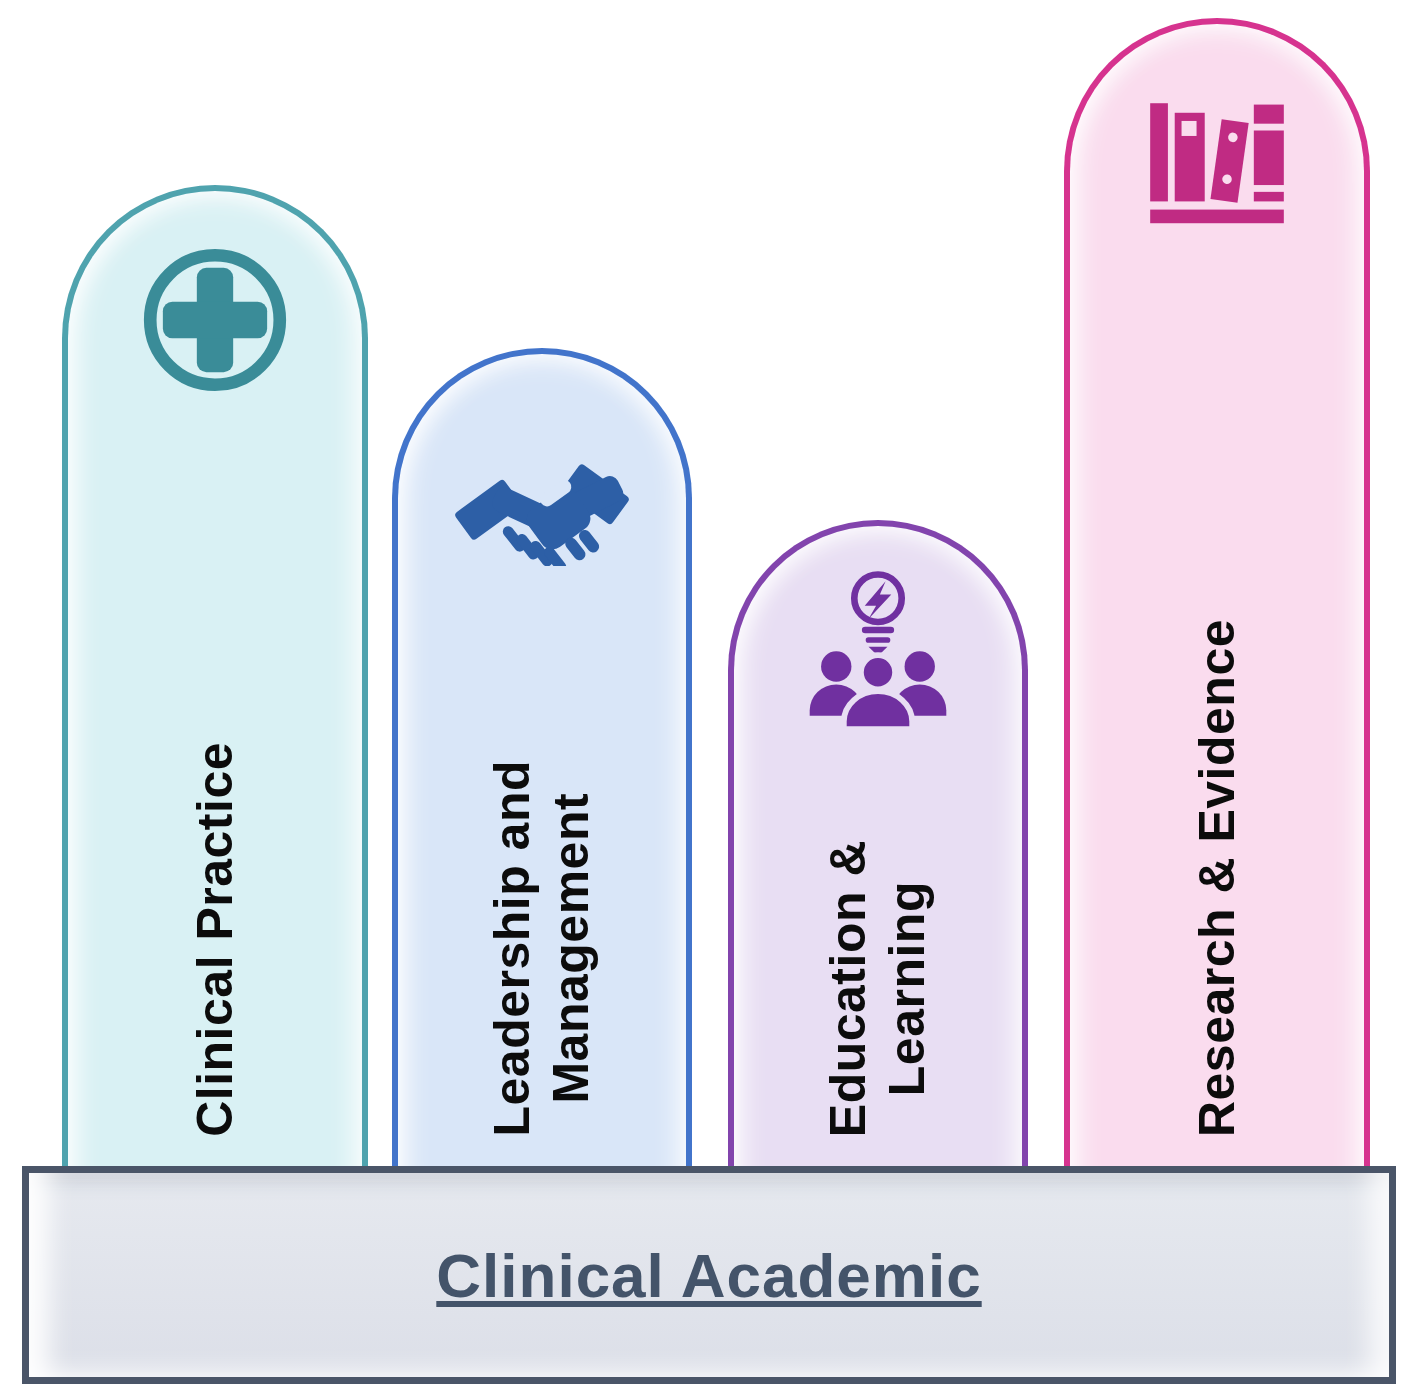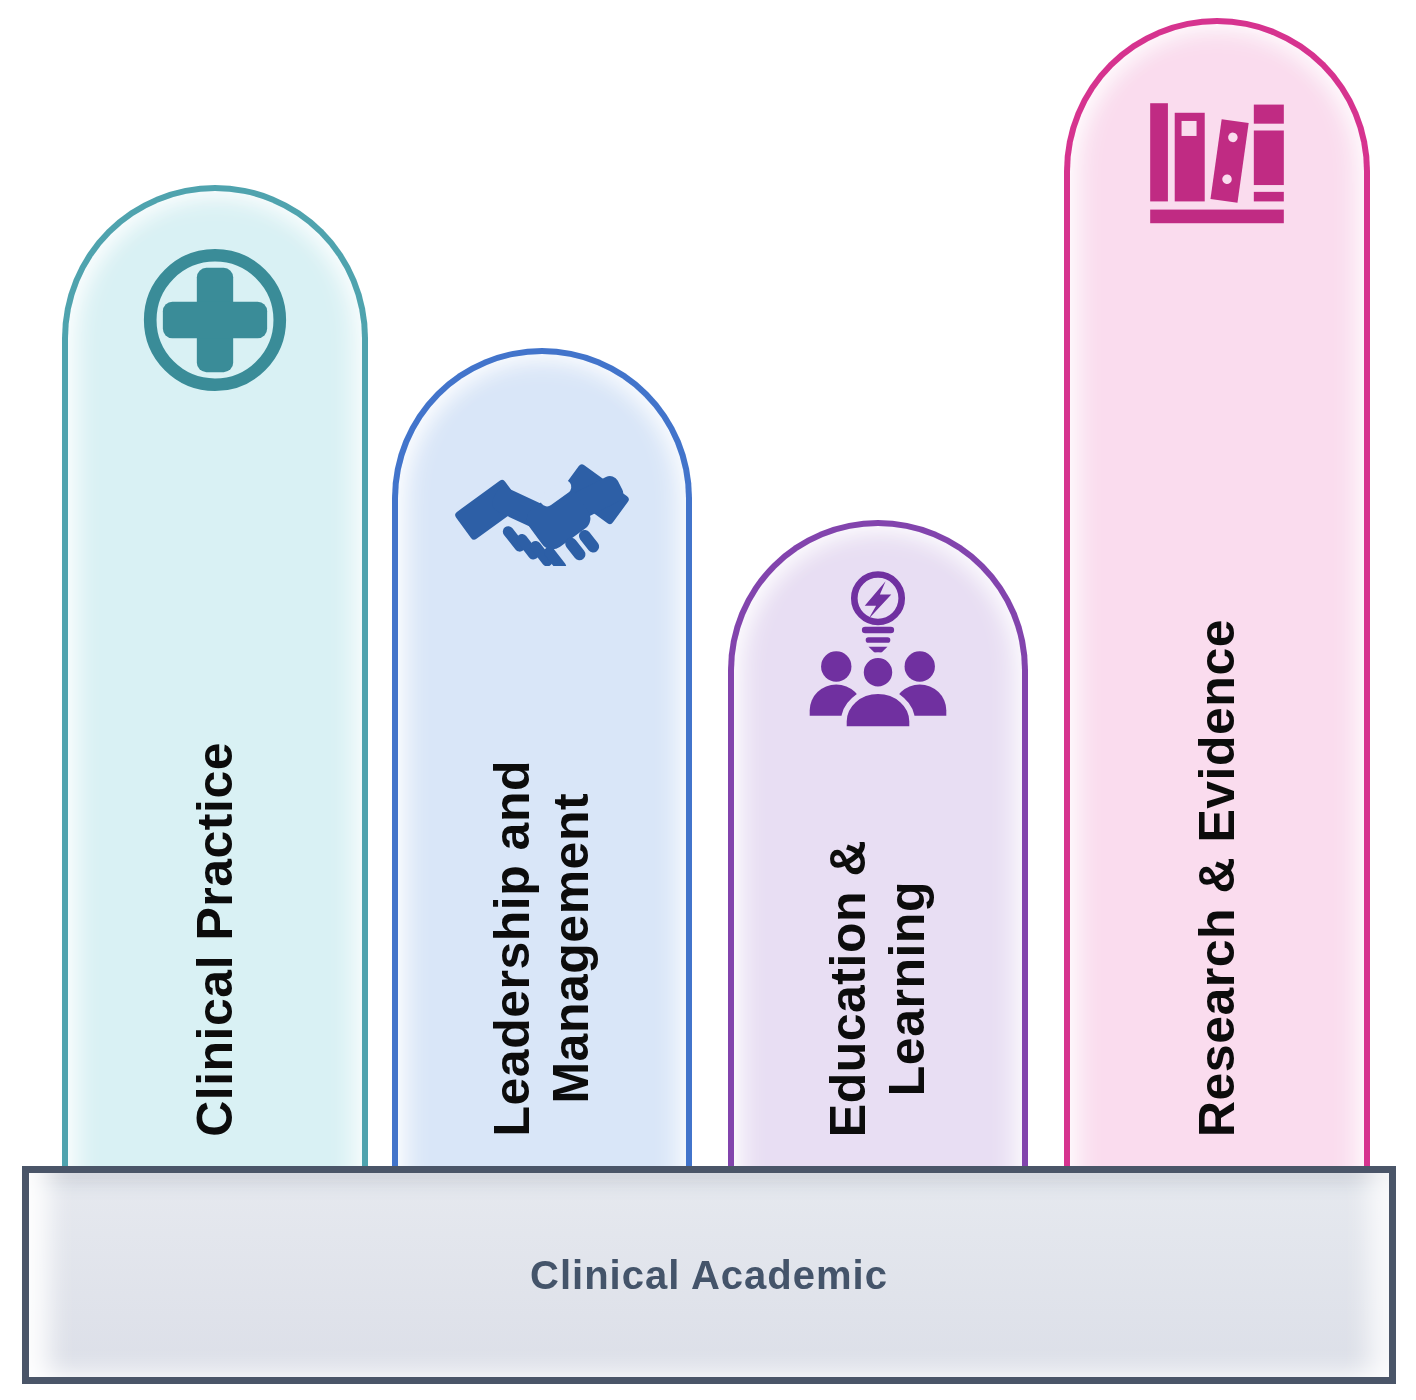--- a/index.html
+++ b/index.html
@@ -71,23 +71,24 @@
     align-items:center;
     justify-content:center;
     box-shadow:
       inset 34px 0 26px -14px rgba(255,255,255,0.95),
       inset -34px 0 26px -14px rgba(255,255,255,0.8),
       inset 0 -20px 22px -12px rgba(255,255,255,0.65),
       inset 0 18px 20px -12px rgba(110,120,140,0.3);
   }
   .base-label {
     font-weight:700;
-    font-size:40px;
+    font-size:62px;
     color:#44546a;
     letter-spacing:1px;
+    text-decoration:underline;
   }
 </style>
 </head>
 <body>
 
 <div class="canvas">
 
   <div class="pillar pillar-teal">
     <span class="pillar-icon icon-cross">
       <svg viewBox="0 0 100 100" fill="none">

